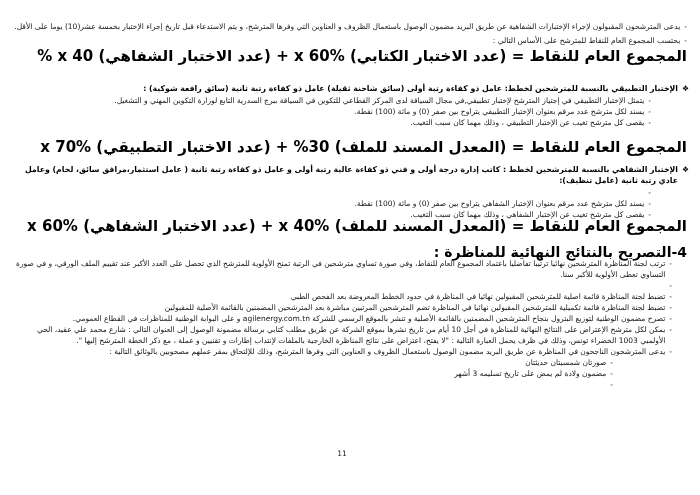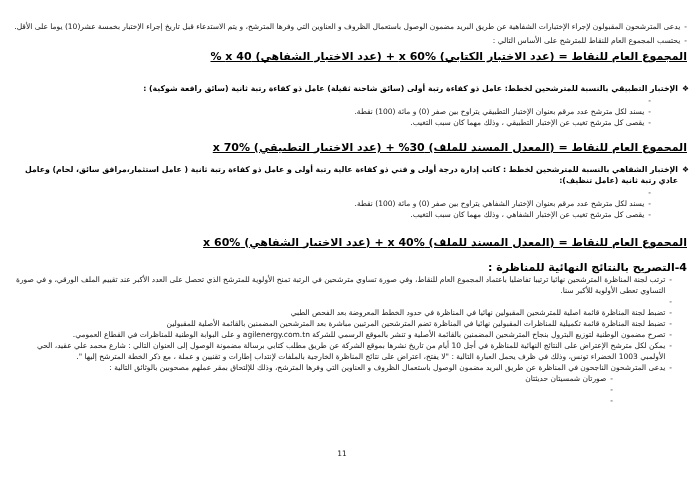--- a/index.html
+++ b/index.html
@@ -20,28 +20,28 @@
   .lvl2 { padding-right:38px; }
   .lvl2r{ padding-right:17px; }
   .lvl3 { padding-right:76px; }
   .heading {
     display:flex; gap:4px; align-items:flex-start;
     font-weight:bold; font-size:7.8px; line-height:11.5px; color:#000;
   }
   .h2 { margin-top:20px; }
   .h3 { margin-top:10px; }
   .formula {
-    font-weight:bold; font-size:11px; line-height:13px; color:#000;
-    text-decoration:underline; text-align:right; padding-right:2px;
+    font-weight:bold; font-size:15px; line-height:13px; color:#000;
+    text-align:right; padding-right:2px;
   }
   .f1 { margin-top:4px; }
   .f2 { margin-top:13px; }
-  .f3 { margin-top:16px; }
+  .f3 { margin-top:0; }
   .h4 {
-    font-weight:bold; font-size:11px; line-height:12px; color:#000;
+    font-weight:bold; font-size:14px; line-height:12px; color:#000;
     margin-top:13px; padding-right:2px;
   }
   .intro-line { padding-right:12px; margin-top:1px; }
   .mt3 { margin-top:3px; }
   .pagenum {
     position:absolute; bottom:37px; left:0; right:16px;
     text-align:center; font-size:7.5px; direction:ltr; color:#161616;
   }
 </style>
 </head>
@@ -59,20 +59,21 @@
       <span>يحتسب المجموع العام للنقاط للمترشح على الأساس التالي :</span>
     </div>
     <div class="formula f1">المجموع العام للنقاط = (عدد الاختبار الكتابي) x 60% + (عدد الاختبار الشفاهي) x 40 %</div>
 
     <div class="heading h2">
       <span class="mk">❖</span>
       <span>الإختبار التطبيقي بالنسبة للمترشحين لخطط: عامل ذو كفاءة رتبة أولى (سائق شاحنة ثقيلة) عامل ذو كفاءة رتبة ثانية (سائق رافعة شوكية) :</span>
     </div>
     <div class="li lvl2 txt">
       <span class="mk">-</span>
+      <span>يتمثل الإختبار التطبيقي في إجتياز المترشح لإختبار تطبيقي,في مجال السياقة لدى المركز القطاعي للتكوين في السياقة ببرج السدرية التابع لوزارة التكوين المهني و التشغيل.</span>
     </div>
     <div class="li lvl2 txt">
       <span class="mk">-</span>
       <span>يسند لكل مترشح عدد مرقم بعنوان الإختبار التطبيقي يتراوح بين صفر (0) و مائة (100) نقطة.</span>
     </div>
     <div class="li lvl2 txt">
       <span class="mk">-</span>
       <span>يقصى كل مترشح تغيب عن الإختبار التطبيقي ، وذلك مهما كان سبب التغيب.</span>
     </div>
     <div class="formula f2">المجموع العام للنقاط = (المعدل المسند للملف) 30% + (عدد الاختبار التطبيقي) x 70%</div>
@@ -102,41 +103,42 @@
     </div>
     <div class="li lvl2r txt">
       <span class="mk">-</span>
     </div>
     <div class="li lvl2r txt">
       <span class="mk">-</span>
       <span>تضبط لجنة المناظرة قائمة اصلية للمترشحين المقبولين نهائيا في المناظرة في حدود الخطط المعروضة بعد الفحص الطبي</span>
     </div>
     <div class="li lvl2r txt">
       <span class="mk">-</span>
-      <span>تضبط لجنة المناظرة قائمة تكميلية للمناظرات المقبولين نهائيا في المناظرة تضم المترشحين المرتبين مباشرة بعد المترشحين المضمنين بالقائمة الأصلية للمقبولين</span>
+      <span>تضبط لجنة المناظرة قائمة تكميلية للمترشحين المقبولين نهائيا في المناظرة تضم المترشحين المرتبين مباشرة بعد المترشحين المضمنين بالقائمة الأصلية للمقبولين</span>
     </div>
     <div class="li lvl2r txt">
       <span class="mk">-</span>
       <span>تصرح مضمون الوطنية لتوزيع البترول بنجاح المترشحين المضمنين بالقائمة الأصلية و تنشر بالموقع الرسمي للشركة agilenergy.com.tn و على البوابة الوطنية للمناظرات في القطاع العمومي.</span>
     </div>
     <div class="li lvl2r txt">
       <span class="mk">-</span>
       <span>يمكن لكل مترشح الإعتراض على النتائج النهائية للمناظرة في أجل 10 أيام من تاريخ نشرها بموقع الشركة عن طريق مطلب كتابي برسالة مضمونة الوصول إلى العنوان التالي : شارع محمد علي عقيد، الحي الأولمبي 1003 الخضراء تونس، وذلك في ظرف يحمل العبارة التالية : "لا يفتح، اعتراض على نتائج المناظرة الخارجية بالملفات لإنتداب إطارات و تقنيين و عملة ، مع ذكر الخطة المترشح إليها ".</span>
     </div>
     <div class="li lvl2r txt">
       <span class="mk">-</span>
       <span>يدعى المترشحون الناجحون في المناظرة عن طريق البريد مضمون الوصول باستعمال الظروف و العناوين التي وفرها المترشح، وذلك للإلتحاق بمقر عملهم مصحوبين بالوثائق التالية :</span>
     </div>
 
     <div class="li lvl3 txt">
       <span class="mk">-</span>
       <span>صورتان شمسيتان حديثتان</span>
     </div>
     <div class="li lvl3 txt">
       <span class="mk">-</span>
+      <span>مضمون ولادة لم يمض على تاريخ تسليمه 3 أشهر</span>
     </div>
     <div class="li lvl3 txt">
       <span class="mk">-</span>
     </div>
 
   </div>
 
   <div class="pagenum">11</div>
 </div>
 

